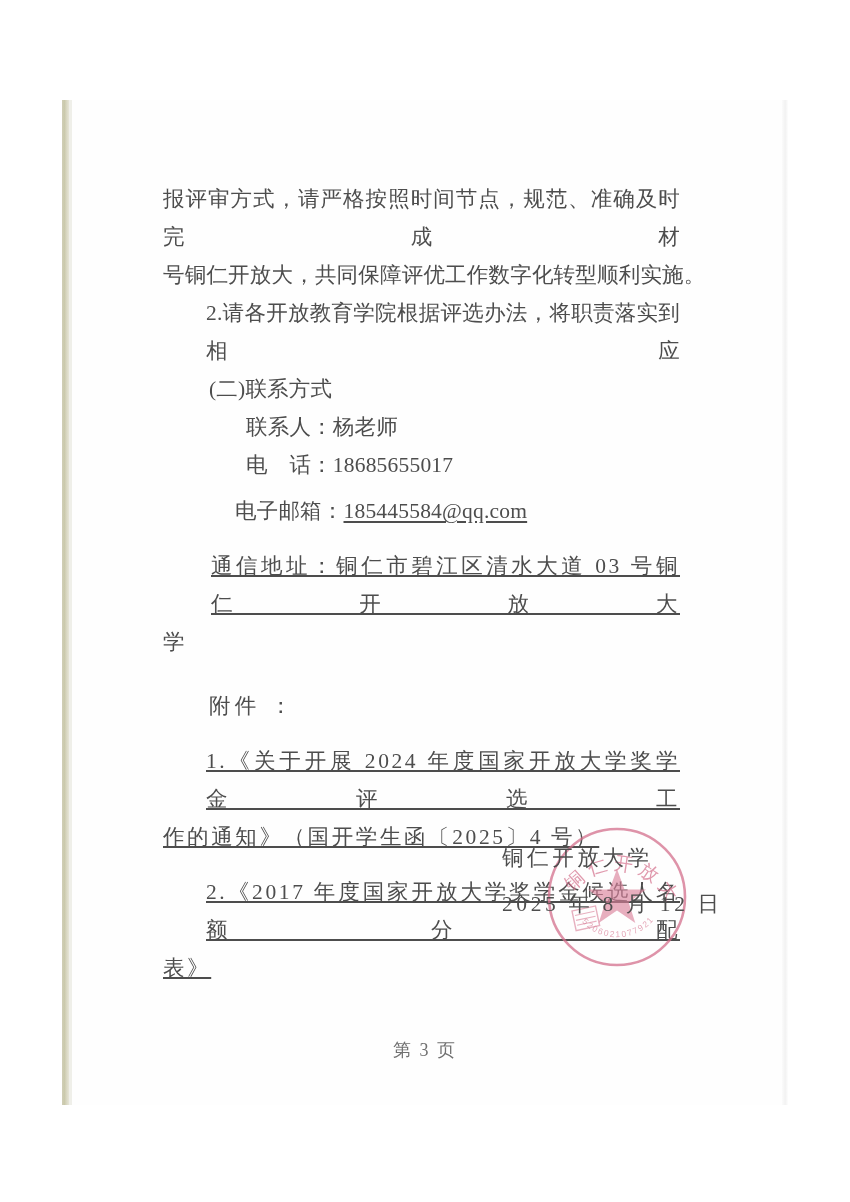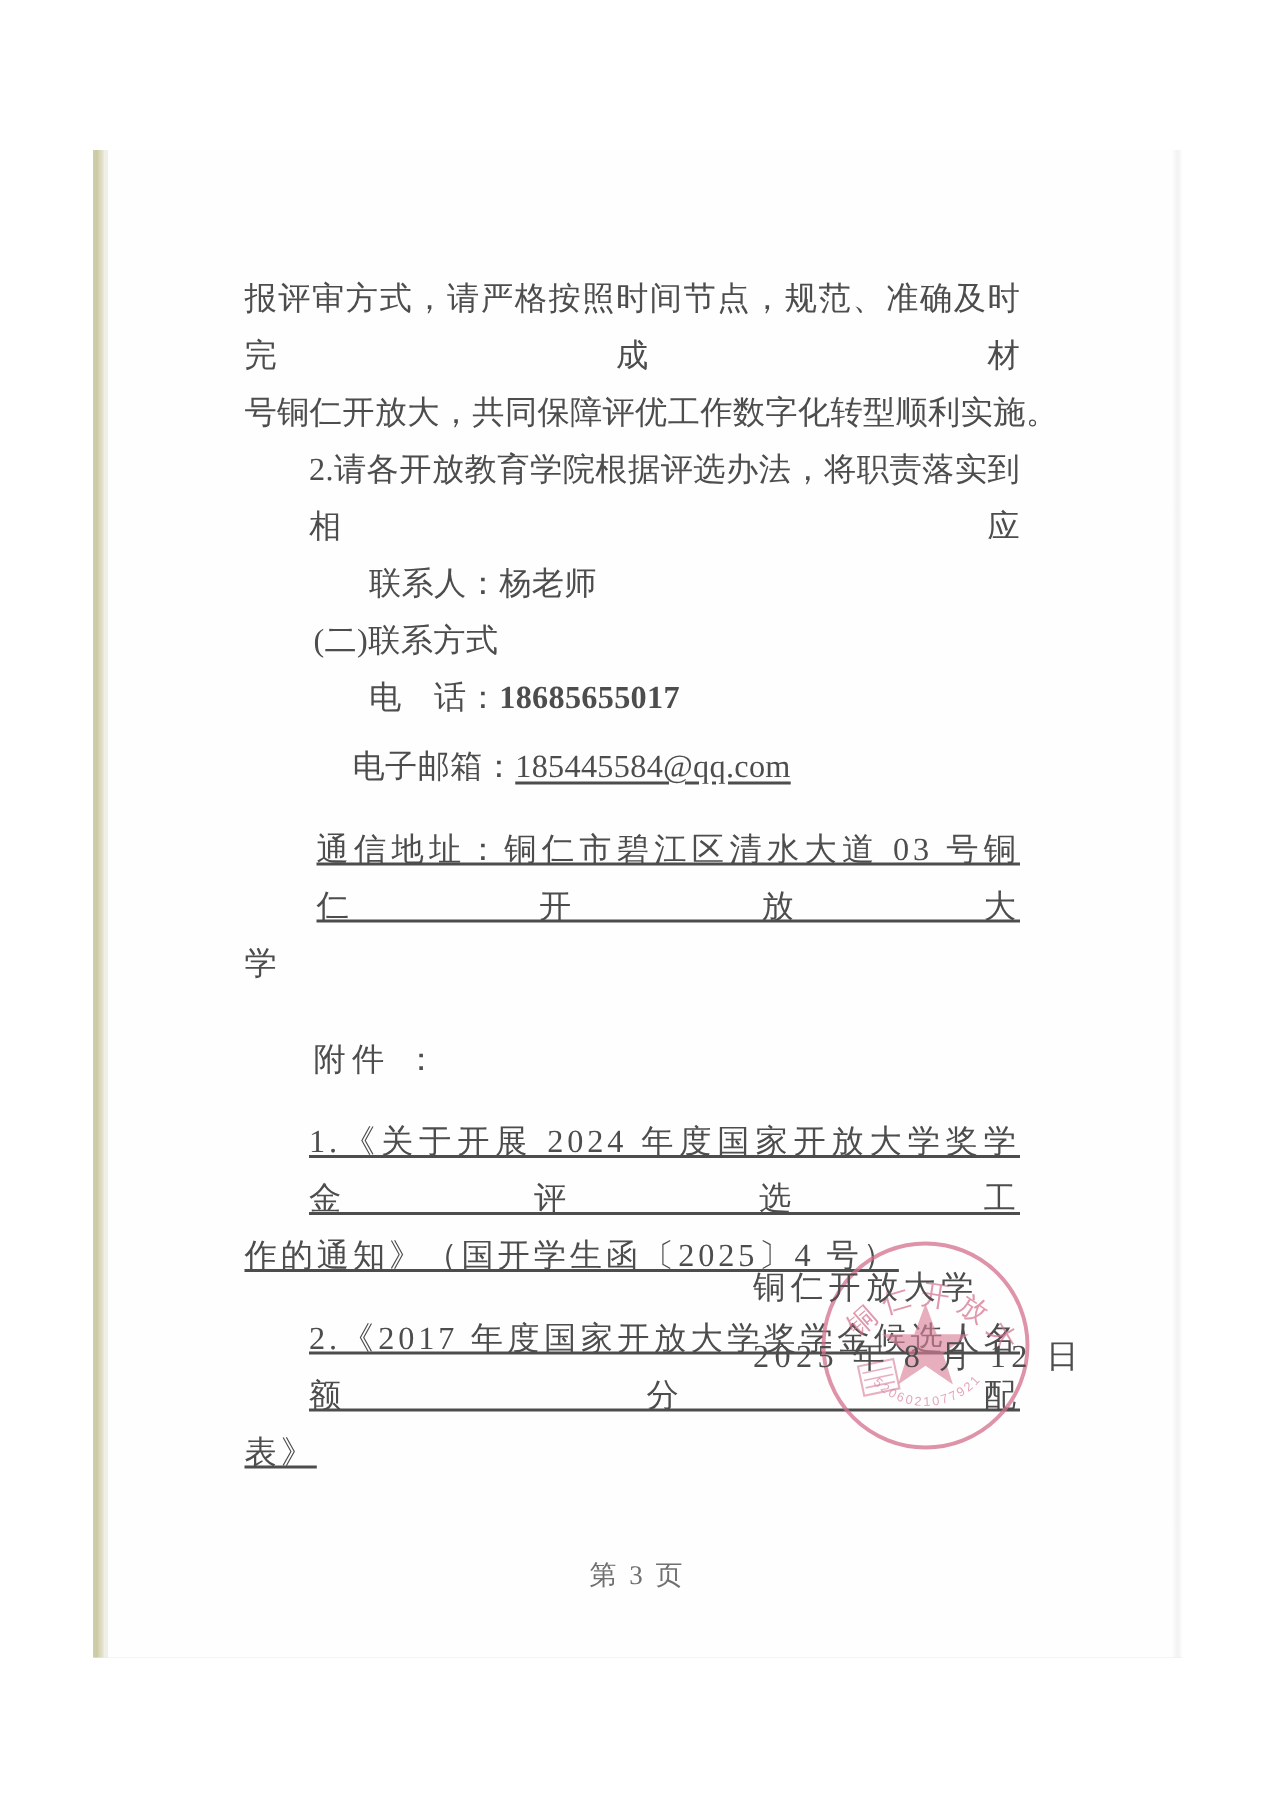--- a/index.html
+++ b/index.html
@@ -16,21 +16,21 @@
     font-family: "Liberation Serif", "DejaVu Serif", serif;
   }
 
   
   #scan-page {
     position: absolute;
     left: 62px;
     top: 100px;
     width: 726px;
     height: 1005px;
-    background: #fde047;
+    background: #e5e5e5;
     box-sizing: border-box;
     padding-left: 24px;
   }
   
   #binding-strip {
     position: absolute;
     left: 0px;
     top: 0px;
     width: 7px;
     height: 100%;
@@ -100,21 +100,21 @@
   .gap-sm { height: 8px; }
   .gap-md { height: 17px; }
   .gap-lg { height: 26px; }
 
   .email-link {
     text-decoration: underline;
     text-underline-offset: 3px;
     color: #4d4d4d;
     font-family: "Liberation Serif", "DejaVu Serif", serif;
   }
-  .num { font-family: "Liberation Serif", "DejaVu Serif", serif; font-weight: bold; }
+  .num { font-family: "Liberation Serif", "DejaVu Serif", serif; }
 
   
   #signature-block {
     position: absolute;
     left: 440px;
     top: 735px;
     width: 260px;
     color: #4d4d4d;
   }
   .sig-line {
@@ -166,23 +166,23 @@
 
     <div>
       <div class="line justified">报评审方式，请严格按照时间节点，规范、准确及时完成材</div>
       <div class="line">号铜仁开放大，共同保障评优工作数字化转型顺利实施。</div>
     </div>
 
     <div>
       <div class="line justified indent1">2.请各开放教育学院根据评选办法，将职责落实到相应</div>
     </div>
 
+    <div class="line indent-block">(二)联系方式</div>
+
     <div class="line indent-block" style="padding-left:83px"><span>联系人：</span><span>杨老师</span></div>
-
-    <div class="line indent-block">(二)联系方式</div>
 
     <div class="line indent-block" style="padding-left:83px"><span>电　话：</span><span class="num">18685655017</span></div>
 
     <div class="gap-sm"></div>
 
     <div class="line indent-block" style="padding-left:72px"><span>电子邮箱：</span><span class="email-link">185445584@qq.com</span></div>
 
     <div class="gap-md"></div>
 
     <div>

